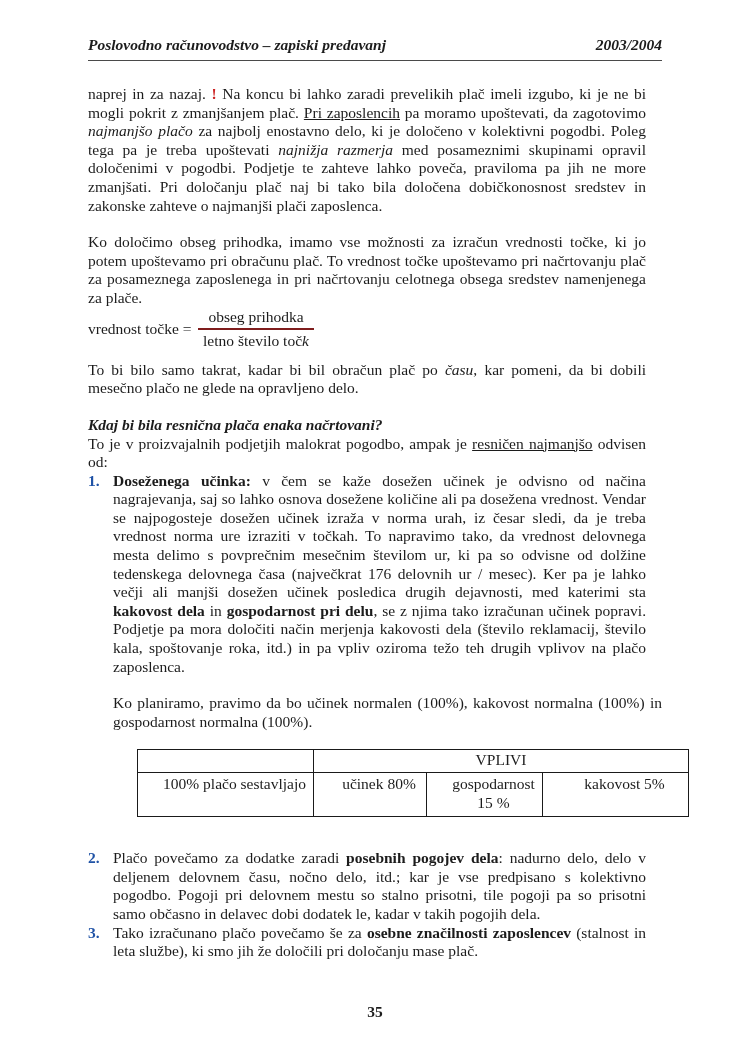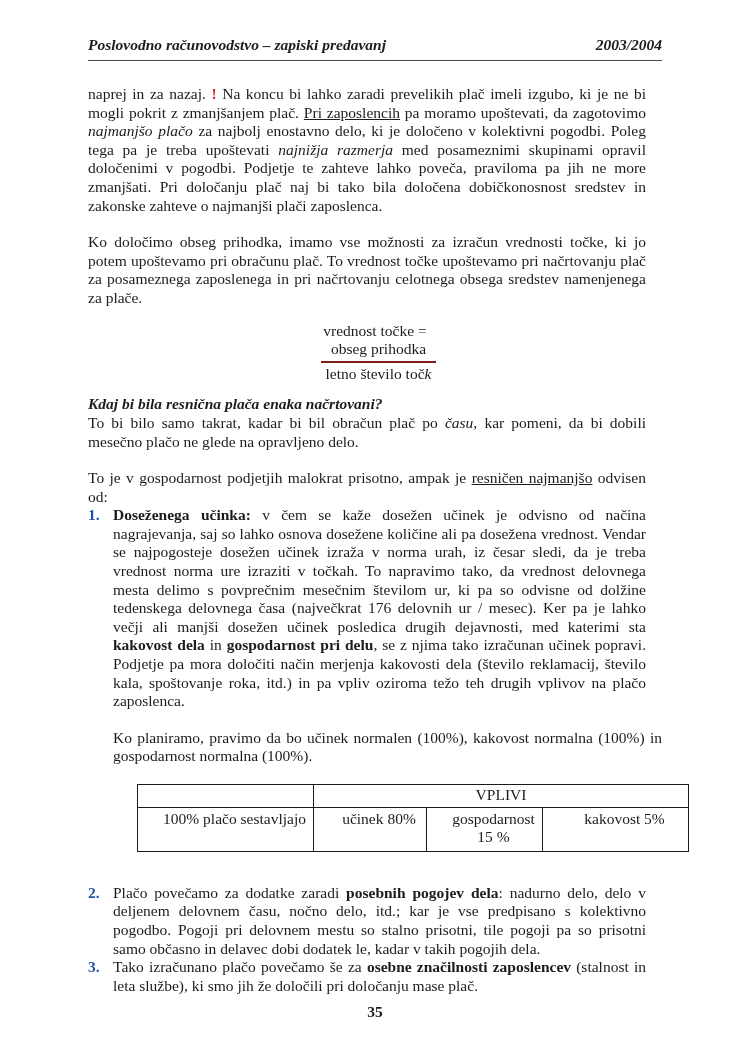--- a/index.html
+++ b/index.html
@@ -13,21 +13,21 @@
     font-size:15.5px; font-weight:bold; font-style:italic;
     border-bottom:1px solid #4a4a4a; padding-bottom:6px;
   }
   .body-text { margin-top:24px; font-size:15.5px; line-height:18.6px; text-align:justify; }
   .para { margin:0 16px 18px 0; }
   .para.no-gap { margin-bottom:0; }
   .b { font-weight:bold; }
   .i { font-style:italic; }
   .u { text-decoration:underline; }
   .red { color:var(--accent-red,#CC2222); font-weight:bold; }
-  .formula { display:flex; align-items:center; margin:14px 0 10px 0; text-align:center;flex-direction:column; }
+  .formula { display:flex; align-items:center; margin:0 0 10px 0; text-align:center; }
   .frac { display:inline-flex; flex-direction:column; align-items:center; margin-left:7px; }
   .frac .num { border-bottom:2px solid #7f1d1d; padding:0 10px 2px 10px; }
   .frac .den { padding-top:2px; }
   .subhead { font-weight:bold; font-style:italic; margin:12px 0 0 0; text-align:left; }
   .li { display:flex; margin:0; }
   .li-marker { flex:0 0 25px; color:var(--accent-blue,#2053A6); font-weight:bold; }
   .li-body { flex:1; min-width:0; }
   .note { margin:18px 0 0 0; }
   table.vtab { border-collapse:collapse; table-layout:fixed; width:551px; margin:18px 0 32px 24px; }
   table.vtab td { border:1px solid #1a1a1a; padding:2px 4px 4px 22px; vertical-align:top; text-align:center; }
@@ -54,25 +54,25 @@
     <p class="para no-gap">Ko določimo obseg prihodka, imamo vse možnosti za izračun vrednosti točke, ki jo potem upoštevamo pri obračunu plač. To vrednost točke upoštevamo pri načrtovanju plač za posameznega zaposlenega in pri načrtovanju celotnega obsega sredstev namenjenega za plače.</p>
 
     <div class="formula">
       <span>vrednost točke =</span>
       <span class="frac">
         <span class="num">obseg prihodka</span>
         <span class="den"><span>letno število toč</span><span class="i">k</span></span>
       </span>
     </div>
 
+    <p class="para"><span>To bi bilo samo takrat, kadar bi bil obračun plač po </span><span class="i">času</span><span>, kar pomeni, da bi dobili mesečno plačo ne glede na opravljeno delo.</span></p>
+
     <p class="para no-gap subhead">Kdaj bi bila resnična plača enaka načrtovani?</p>
 
-    <p class="para"><span>To bi bilo samo takrat, kadar bi bil obračun plač po </span><span class="i">času</span><span>, kar pomeni, da bi dobili mesečno plačo ne glede na opravljeno delo.</span></p>
-
-    <p class="para no-gap"><span>To je v gospodarnost podjetjih malokrat prisotno, ampak je </span><span class="u">resničen najmanjšo</span><span> odvisen od:</span></p>
+    <p class="para no-gap"><span>To je v proizvajalnih podjetjih malokrat pogodbo, ampak je </span><span class="u">resničen najmanjšo</span><span> odvisen od:</span></p>
 
     <div class="li">
       <span class="li-marker">1.</span>
       <div class="li-body">
         <p class="para no-gap"><span class="b">Doseženega učinka:</span><span> v čem se kaže dosežen učinek je odvisno od načina nagrajevanja, saj so lahko osnova dosežene količine ali pa dosežena vrednost. Vendar se najpogosteje dosežen učinek izraža v norma urah, iz česar sledi, da je treba vrednost norma ure izraziti v točkah. To napravimo tako, da vrednost delovnega mesta delimo s povprečnim mesečnim številom ur, ki pa so odvisne od dolžine tedenskega delovnega časa (največkrat 176 delovnih ur / mesec). Ker pa je lahko večji ali manjši dosežen učinek posledica drugih dejavnosti, med katerimi sta </span><span class="b">kakovost dela</span><span> in </span><span class="b">gospodarnost pri delu</span><span>, se z njima tako izračunan učinek popravi. Podjetje pa mora določiti način merjenja kakovosti dela (število reklamacij, število kala, spoštovanje roka, itd.) in pa vpliv oziroma težo teh drugih vplivov na plačo zaposlenca.</span></p>
 
         <p class="para no-gap note">Ko planiramo, pravimo da bo učinek normalen (100%), kakovost normalna (100%) in gospodarnost normalna (100%).</p>
 
         <table class="vtab">
           <colgroup>

